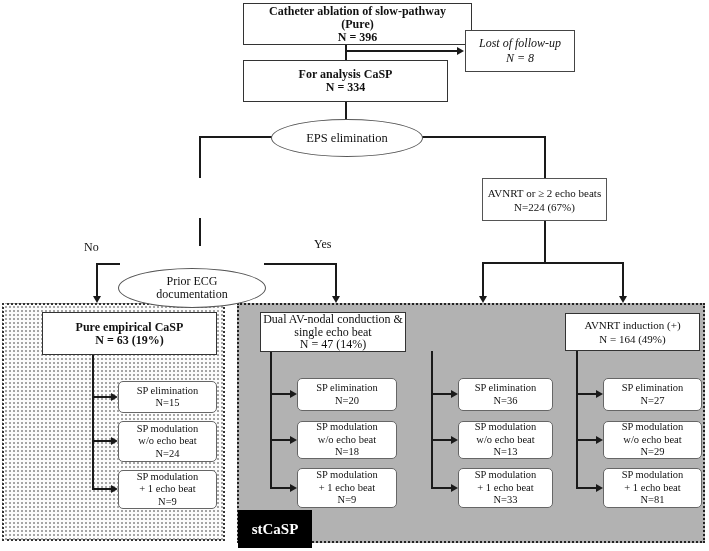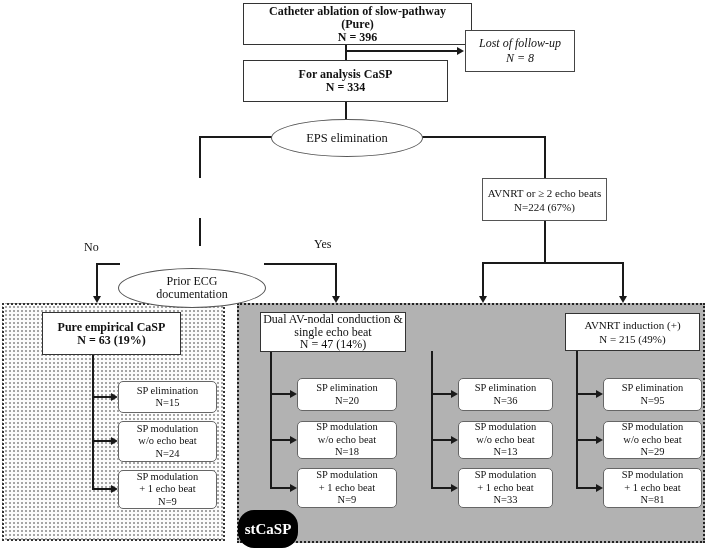--- a/index.html
+++ b/index.html
@@ -142,21 +142,21 @@
 
   <div class="tag" style="left:84px;top:240px;">No</div>
   <div class="tag" style="left:314px;top:237px;">Yes</div>
 
 
   <div class="box branch" style="left:482px;top:178px;width:125px;height:43px;font-size:11px;line-height:14px;">
     <div>AVNRT or ≥ 2 echo beats</div>
     <div>N=224 (67%)</div>
   </div>
 
-  <div class="box main bold" style="left:42px;top:312px;width:139px;height:43px;">
+  <div class="box main bold" style="left:42px;top:312px;width:175px;height:43px;">
     <div>Pure empirical  CaSP</div>
     <div>N = 63 (19%)</div>
   </div>
 
   <div class="box sub" style="left:118px;top:381px;width:99px;height:32px;">
     <div>SP elimination</div>
     <div>N=15</div>
   </div>
   <div class="box sub" style="left:118px;top:421px;width:99px;height:41px;">
     <div>SP modulation</div>
@@ -200,32 +200,32 @@
     <div>N=13</div>
   </div>
   <div class="box sub" style="left:458px;top:468px;width:95px;height:40px;">
     <div>SP modulation</div>
     <div>+ 1 echo beat</div>
     <div>N=33</div>
   </div>
 
   <div class="box hdr" style="left:565px;top:313px;width:135px;height:38px;font-size:11px;line-height:14px;">
     <div>AVNRT induction (+)</div>
-    <div>N = 215 (49%)</div>
+    <div>N = 164 (49%)</div>
   </div>
   <div class="box sub" style="left:603px;top:378px;width:99px;height:33px;">
     <div>SP elimination</div>
-    <div>N=95</div>
+    <div>N=27</div>
   </div>
   <div class="box sub" style="left:603px;top:421px;width:99px;height:38px;">
     <div>SP modulation</div>
     <div>w/o echo beat</div>
     <div>N=29</div>
   </div>
   <div class="box sub" style="left:603px;top:468px;width:99px;height:40px;">
     <div>SP modulation</div>
     <div>+ 1 echo beat</div>
     <div>N=81</div>
   </div>
 
-  <div class="black-label" style="left:238px;top:510px;width:60px;height:38px;border-radius:16px;">stCaSP</div>
+  <div class="black-label" style="left:238px;top:510px;width:74px;height:38px;">stCaSP</div>
 
 </div>
 
 </body></html>

